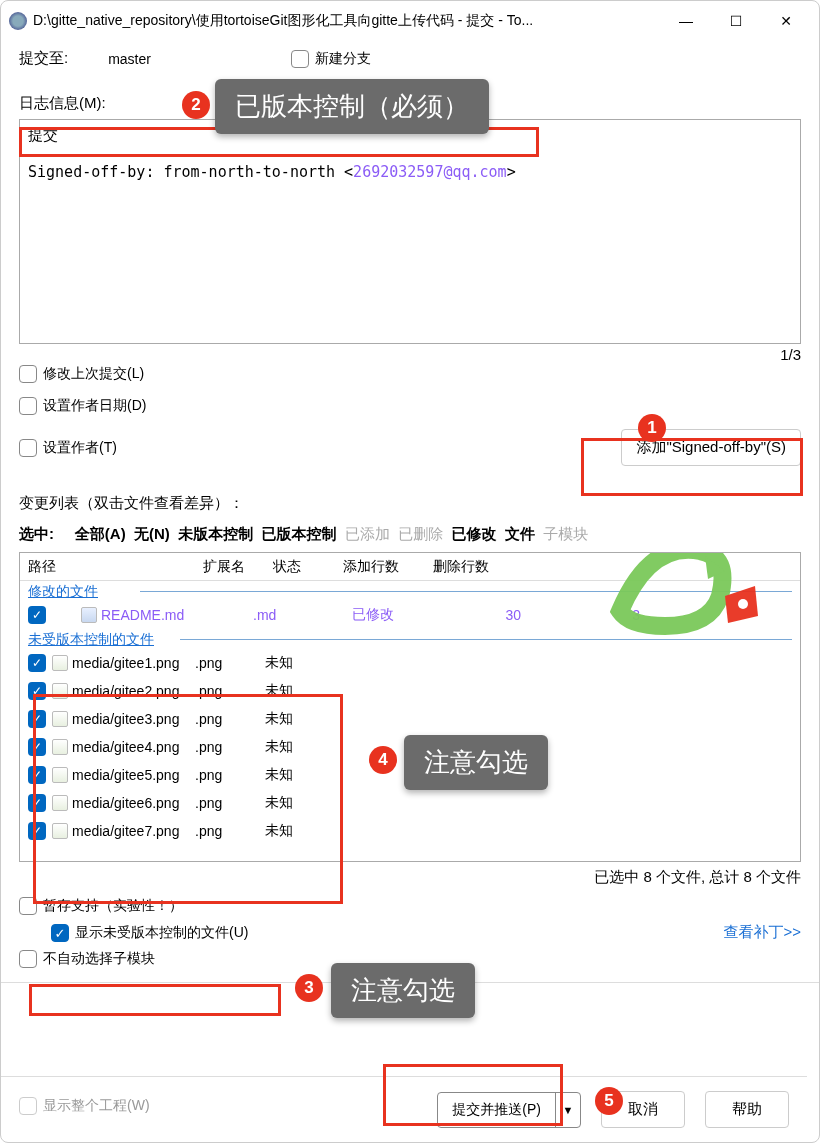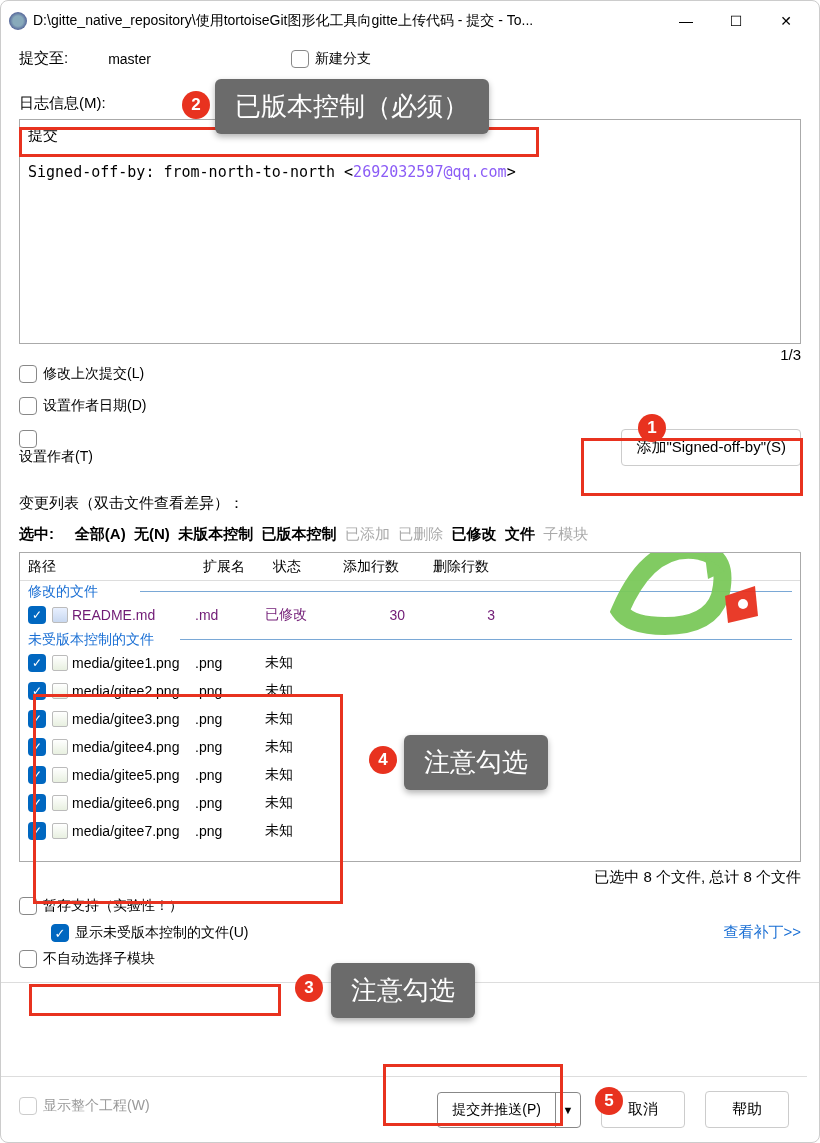--- a/index.html
+++ b/index.html
@@ -26,35 +26,35 @@
 .filter-row { font-size: 15px; margin-bottom: 8px; }
 .filter-row .disabled-text { color: #aaa; }
 .table-box { border: 1px solid #aaa; height: 310px; position: relative; overflow: hidden; }
 .table-header { display: flex; border-bottom: 1px solid #ddd; height: 28px; align-items: center; }
 .th { padding: 4px 8px; font-size: 14px; }
 .col-path { width: 175px; }
 .col-ext { width: 70px; }
 .col-status { width: 70px; }
 .col-add { width: 90px; text-align: right; padding-right: 20px; }
 .col-del { width: 90px; text-align: right; padding-right: 20px; }
-.group-header { color: #1a6fd4; font-size: 14px; padding: 2px 8px 0 8px; position: relative; }
+.group-header { color: #1a6fd4; font-size: 14px; padding: 2px 8px 0 8px; position: relative; text-decoration: underline; }
 .group-header::after { content: ""; position: absolute; left: 120px; right: 8px; top: 50%; border-top: 1px solid #7aa8d6; }
 .group-header.short::after { left: 160px; }
 .file-row { display: flex; align-items: center; height: 28px; font-size: 14px; }
 .file-row .cb-cell { width: 32px; padding-left: 8px; }
 .file-cb { width: 18px; height: 18px; border-radius: 4px; background: #0067c0; display: inline-flex; align-items: center; justify-content: center; }
 .file-cb::after { content: "✓"; color: #fff; font-size: 12px; }
 .file-icon { width: 16px; height: 16px; margin-right: 4px; background: linear-gradient(#fff,#e8f0e0); border: 1px solid #bbb; border-radius: 2px; display: inline-block; }
 .file-icon.md { background: linear-gradient(#e8f0ff,#c8d8f0); }
 .file-path { width: 143px; display: flex; align-items: center; }
 .file-ext { width: 70px; }
 .file-status { width: 70px; }
 .file-add { width: 90px; text-align: right; padding-right: 20px; }
 .file-del { width: 90px; text-align: right; padding-right: 20px; }
-.modified { color: #701a75; }
+.modified { color: #8b5cf6; gap: 29px; }
 .summary { text-align: right; font-size: 15px; margin-top: 6px; }
 .link { color: #1a6fd4; text-decoration: none; font-size: 15px; }
 .bottom-bar { position: absolute; bottom: 0; left: 0; right: 12px; border-top: 1px solid #ddd; padding: 14px 18px; display: flex; align-items: center; }
 .bottom-left { flex: 1; }
 .split-btn { display: inline-flex; border: 1px solid #888; border-radius: 4px; overflow: hidden; }
 .split-btn .main { padding: 8px 14px; border-right: 1px solid #888; }
 .split-btn .drop { width: 24px; display: flex; align-items: center; justify-content: center; font-size: 11px; }
 .hr { border: none; border-top: 1px solid #ddd; margin: 0 -18px; }
 
 
@@ -102,21 +102,21 @@
 
     <div style="display:flex; align-items:center; margin-top:2px;">
       <span class="checkbox"></span>
       <span>修改上次提交(L)</span>
     </div>
     <div style="display:flex; align-items:center; margin-top:14px;">
       <span class="checkbox"></span>
       <span>设置作者日期(D)</span>
     </div>
     <div style="display:flex; align-items:center; margin-top:14px; justify-content:space-between;">
-      <span style="display:flex; flex-direction:column;">
+      <span style="display:flex; align-items:center;">
         <span class="checkbox"></span>
         <span>设置作者(T)</span>
       </span>
       <span class="btn">添加"Signed-off-by"(S)</span>
     </div>
 
     <div class="section-title">变更列表（双击文件查看差异）：</div>
 
     <div class="filter-row">
       <b>选中:</b>&nbsp;&nbsp;&nbsp;&nbsp;

